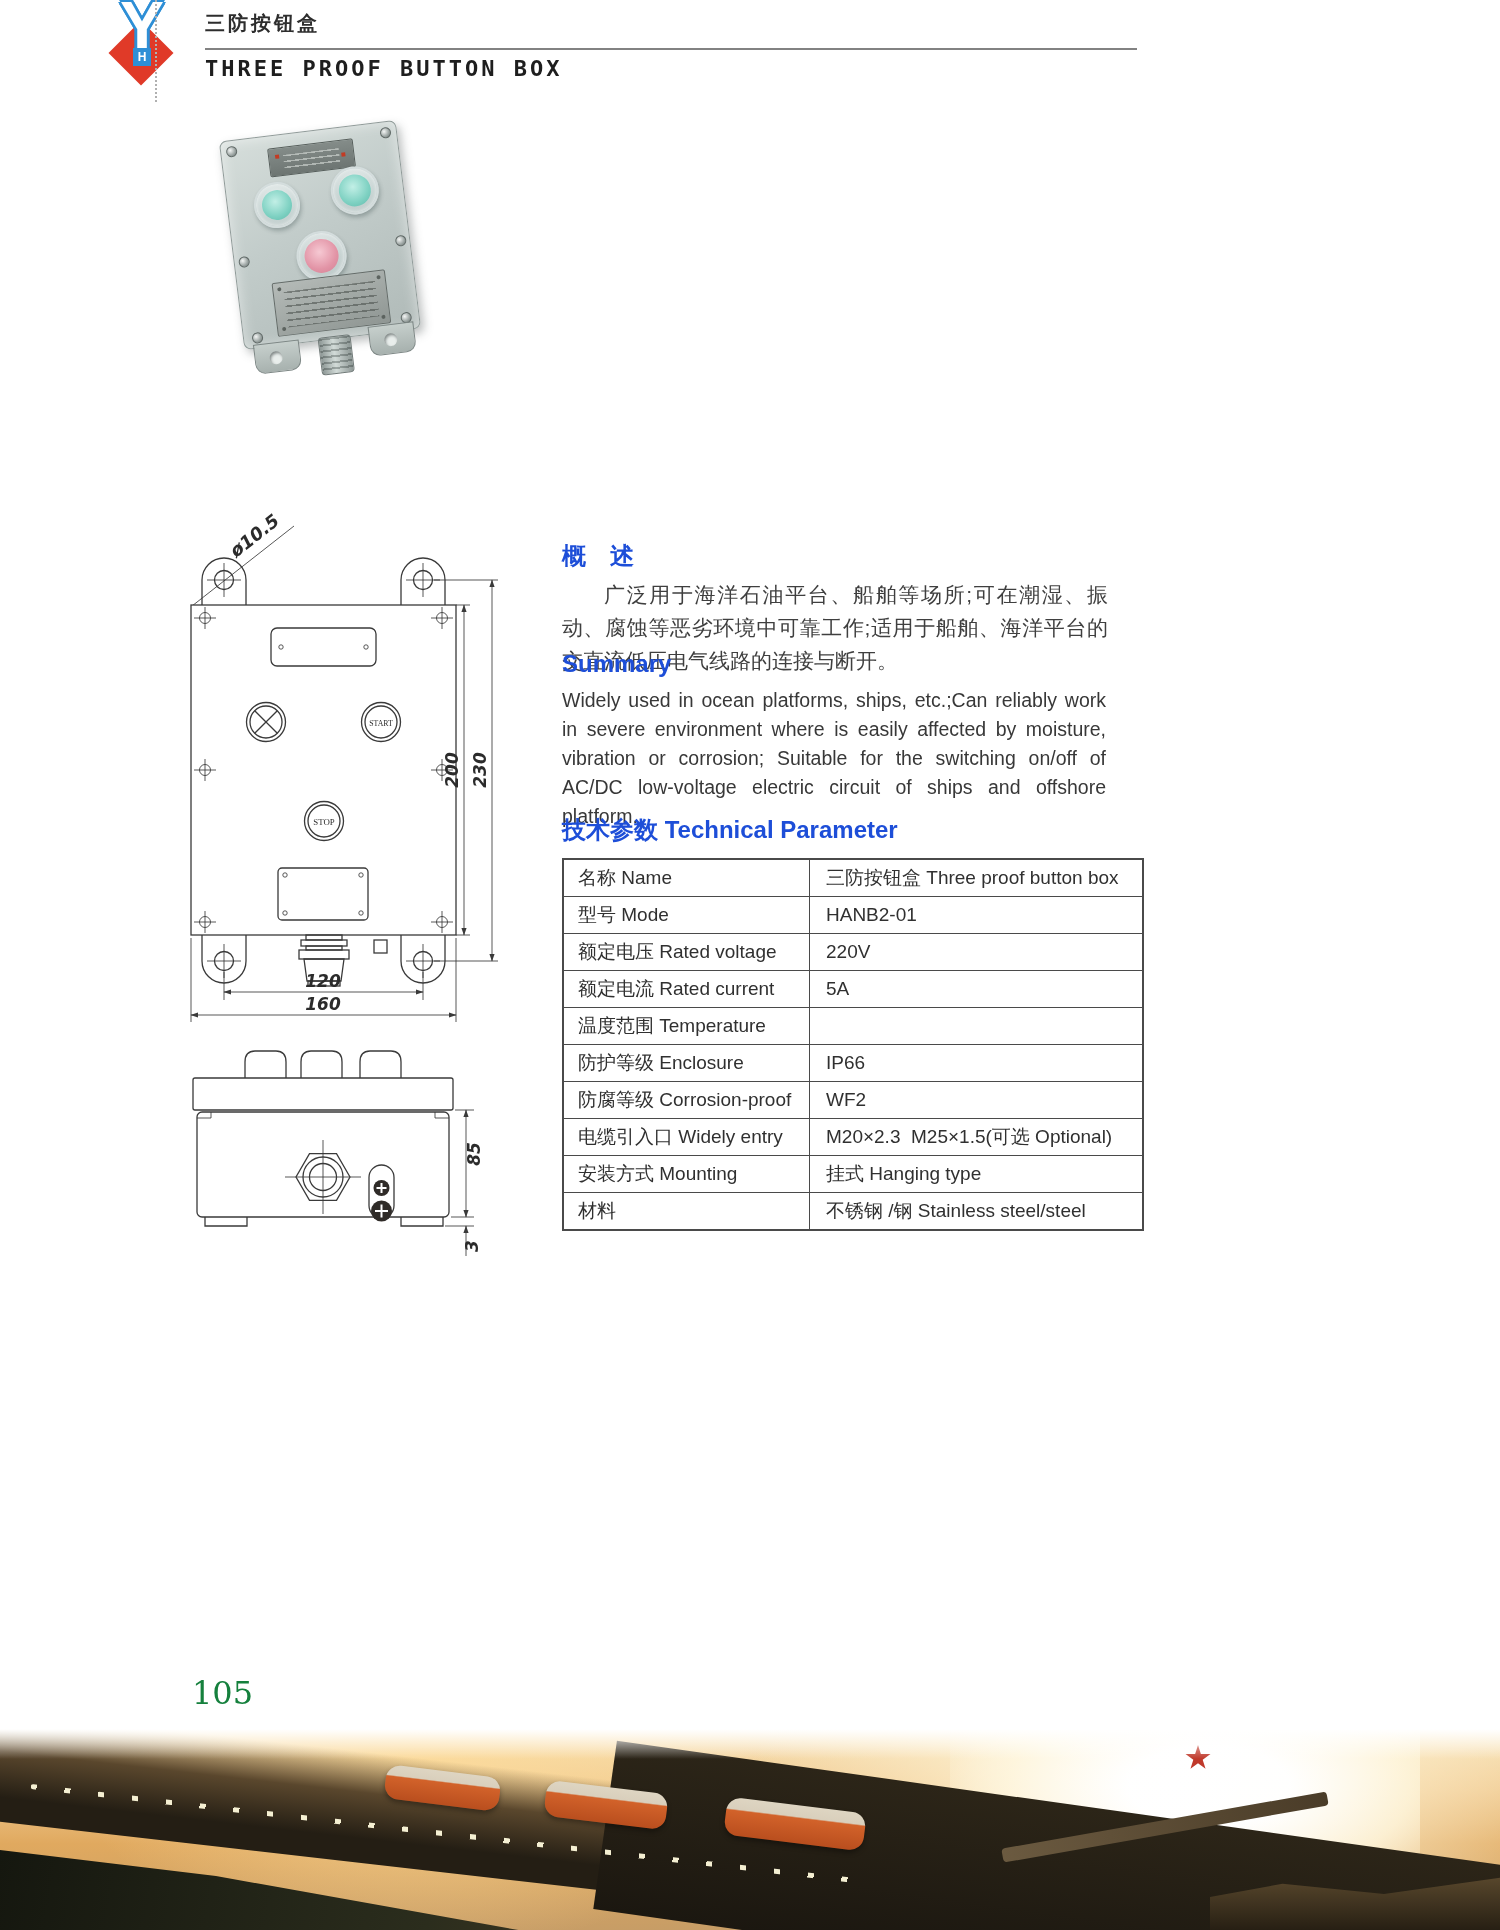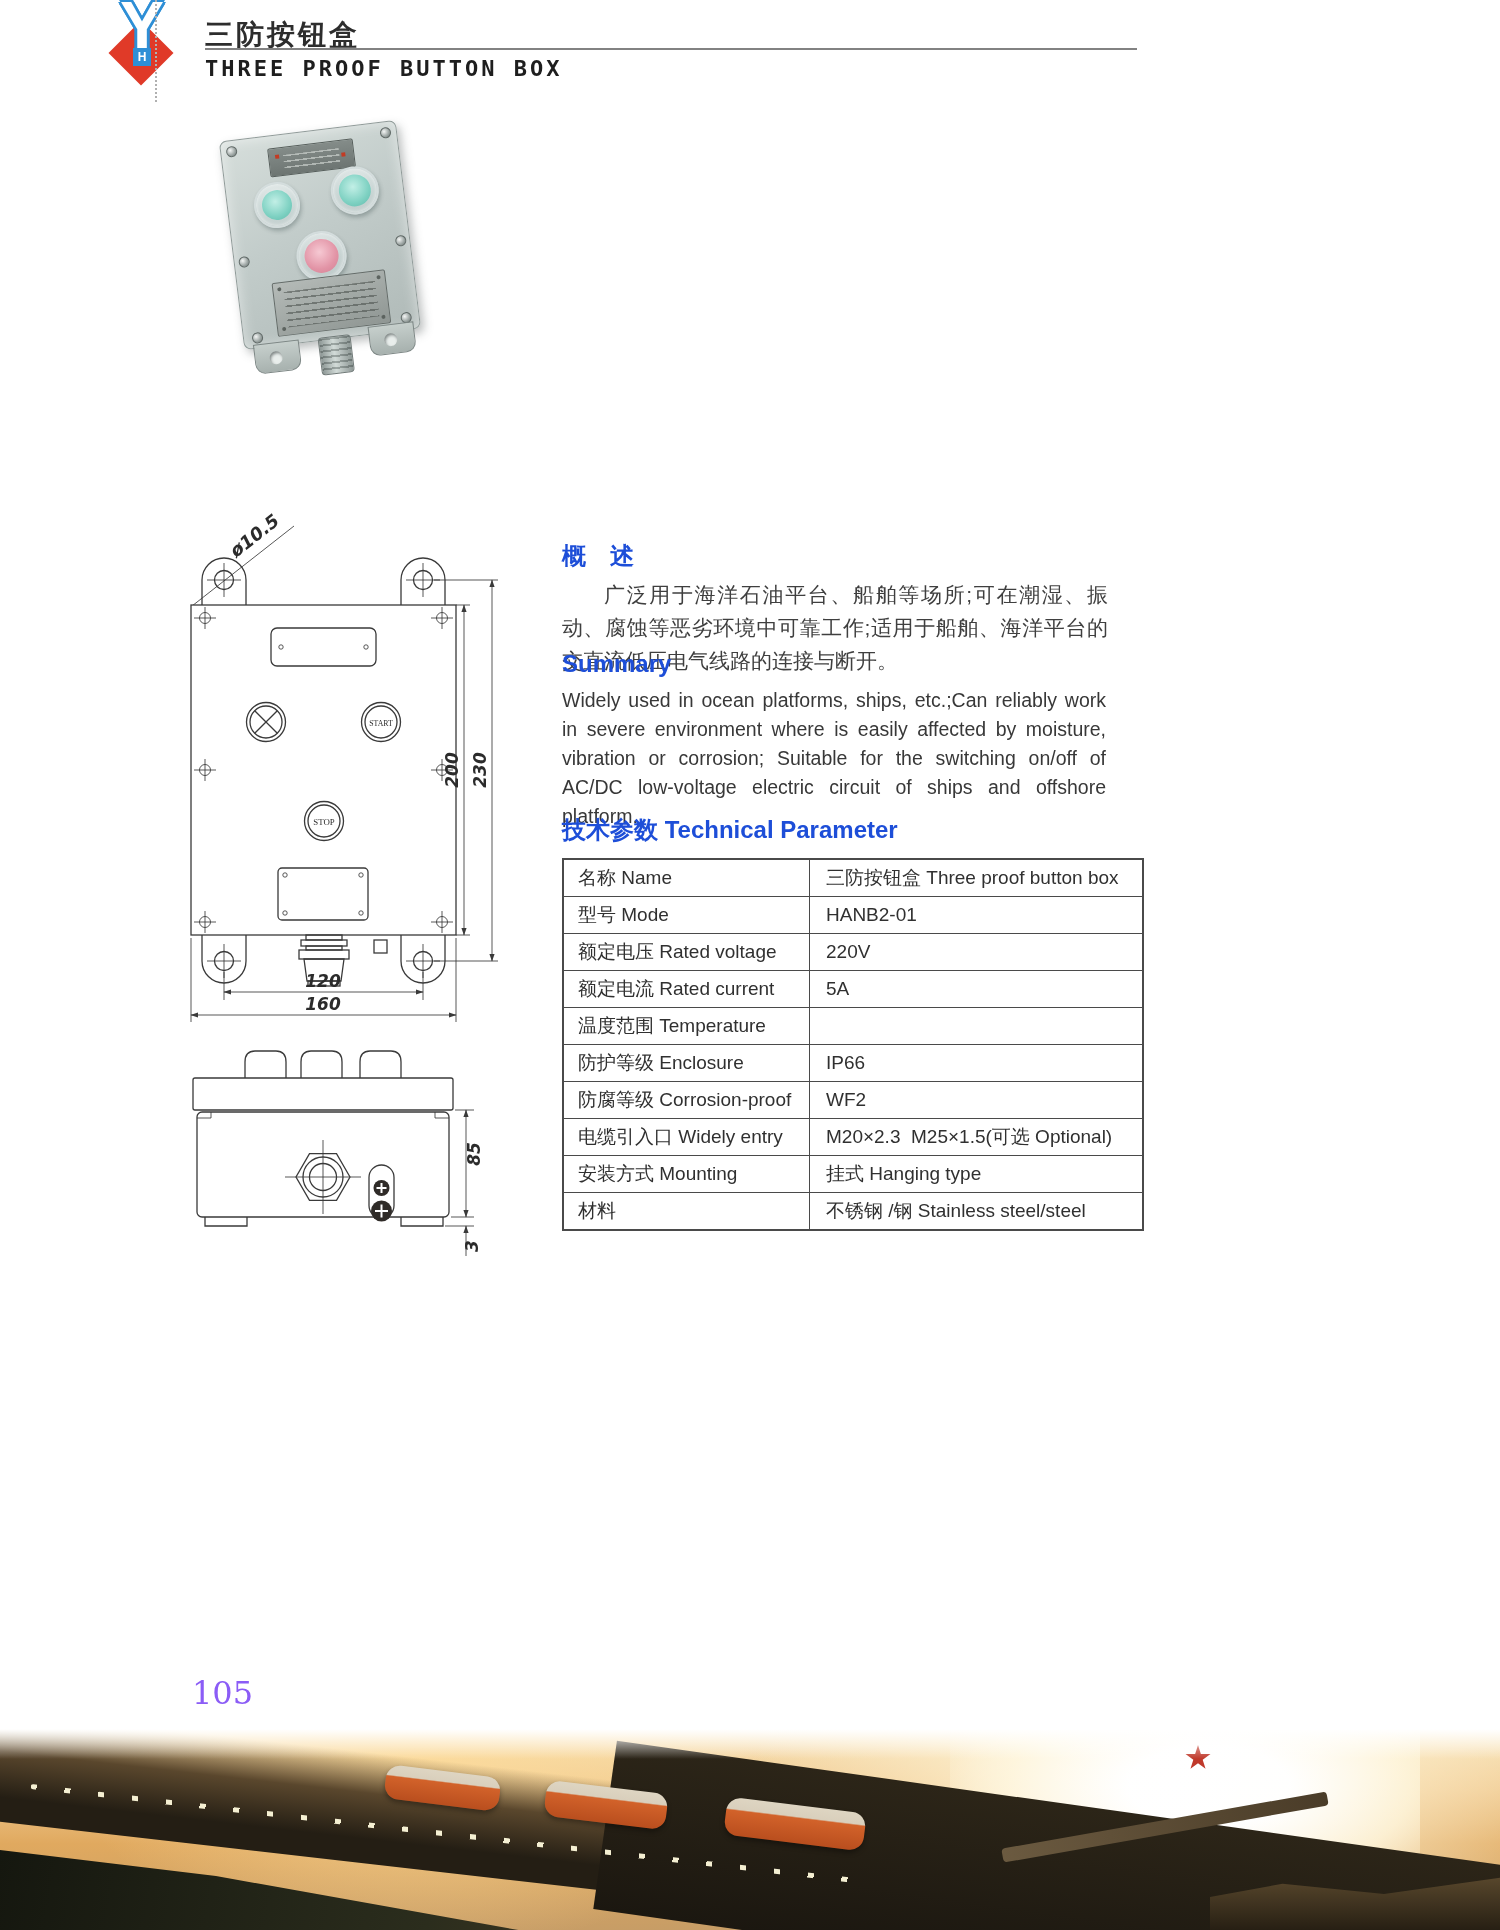--- a/index.html
+++ b/index.html
@@ -14,22 +14,22 @@
     background:#e03a28; transform:rotate(45deg); }
   .logo-y { position:absolute; left:0; top:-12px; width:72px; text-align:center;
     font-size:66px; font-weight:bold; color:#fff; line-height:1;
     text-shadow:3px 0 0 #2e8fd6,-3px 0 0 #2e8fd6,0 3px 0 #2e8fd6,0 -3px 0 #2e8fd6,
       2px 2px 0 #2e8fd6,-2px -2px 0 #2e8fd6,2px -2px 0 #2e8fd6,-2px 2px 0 #2e8fd6; }
   .logo-h { position:absolute; left:27px; top:44px; width:18px; height:18px;
     background:#2e8fd6; color:#fff; font-size:12px; font-weight:bold;
     text-align:center; line-height:18px; }
   .header-dotline { position:absolute; left:155px; top:0; height:102px; width:0;
     border-left:2px dotted #b0b0b0; }
-  .title-zh { position:absolute; left:205px; top:10px; font-size:28px; font-weight:bold;
-    color:#2d2d2d; letter-spacing:3px;margin-top:6px; }
+  .title-zh { position:absolute; left:205px; top:10px; font-size:20px; font-weight:bold;
+    color:#2d2d2d; letter-spacing:3px; }
   .header-rule { position:absolute; left:205px; top:48px; width:932px; height:0;
     border-top:2px solid #828282; }
   .title-en { position:absolute; left:205px; top:56px; font-family:"DejaVu Sans Mono", monospace;
     font-size:22px; font-weight:bold; letter-spacing:3px; color:#1e1e1e; }
 
   
   .photo { position:absolute; left:195px; top:112px; width:285px; height:272px; }
   .pbox { position:absolute; left:36px; top:18px; width:176px; height:208px;
     transform:rotate(-7deg); border-radius:7px;
     background:linear-gradient(155deg,#d6dedb 0%,#c2cccա 45%,#b0bab8 100%);
@@ -90,21 +90,21 @@
     color:#383838; text-align:justify; }
   .ptable { position:absolute; left:562px; top:858px; width:578px; border:2px solid #4a4a4a; }
   .trow { display:flex; height:36px; border-bottom:1px solid #4a4a4a; }
   .trow:last-child { border-bottom:none; }
   .tlab { width:246px; border-right:1px solid #4a4a4a; display:flex; align-items:center;
     padding-left:14px; font-size:19px; color:#303030; box-sizing:border-box; }
   .tval { flex:1; display:flex; align-items:center; padding-left:16px; font-size:19px;
     color:#303030; white-space:pre-wrap;text-align:center; }
 
   .pagenum { position:absolute; left:192px; top:1674px; font-family:"DejaVu Serif", serif;
-    font-size:32px; color:#8b5cf6; }
+    font-size:32px; color:#15803d; }
 
   
   .footer { position:absolute; left:0; top:1725px; width:1500px; height:205px; overflow:hidden; }
   .f-base { position:absolute; inset:0;
     background:
       radial-gradient(ellipse 420px 260px at 78% 28%, rgba(255,255,255,.95), rgba(255,244,214,.55) 55%, rgba(255,236,190,0) 100%),
       radial-gradient(ellipse 520px 300px at 28% 8%, rgba(252,219,155,.9), rgba(250,205,130,0) 70%),
       linear-gradient(180deg,#f8e4ba 0%,#efc78c 32%,#e0a95f 58%,#c79d66 100%); }
   .f-deck { position:absolute; left:-40px; top:28px; width:1250px; height:135px;
     transform:rotate(6.5deg);

